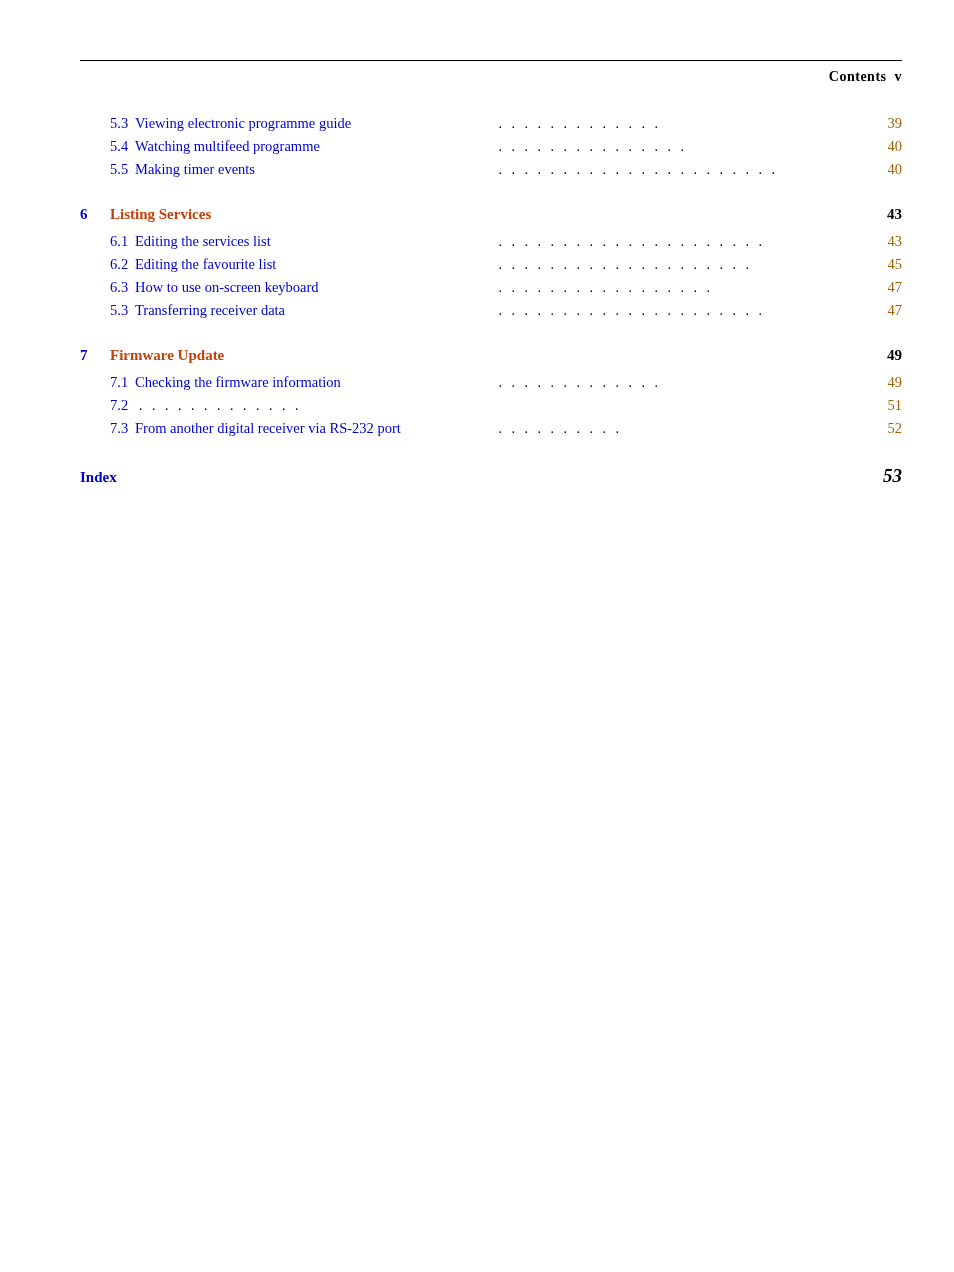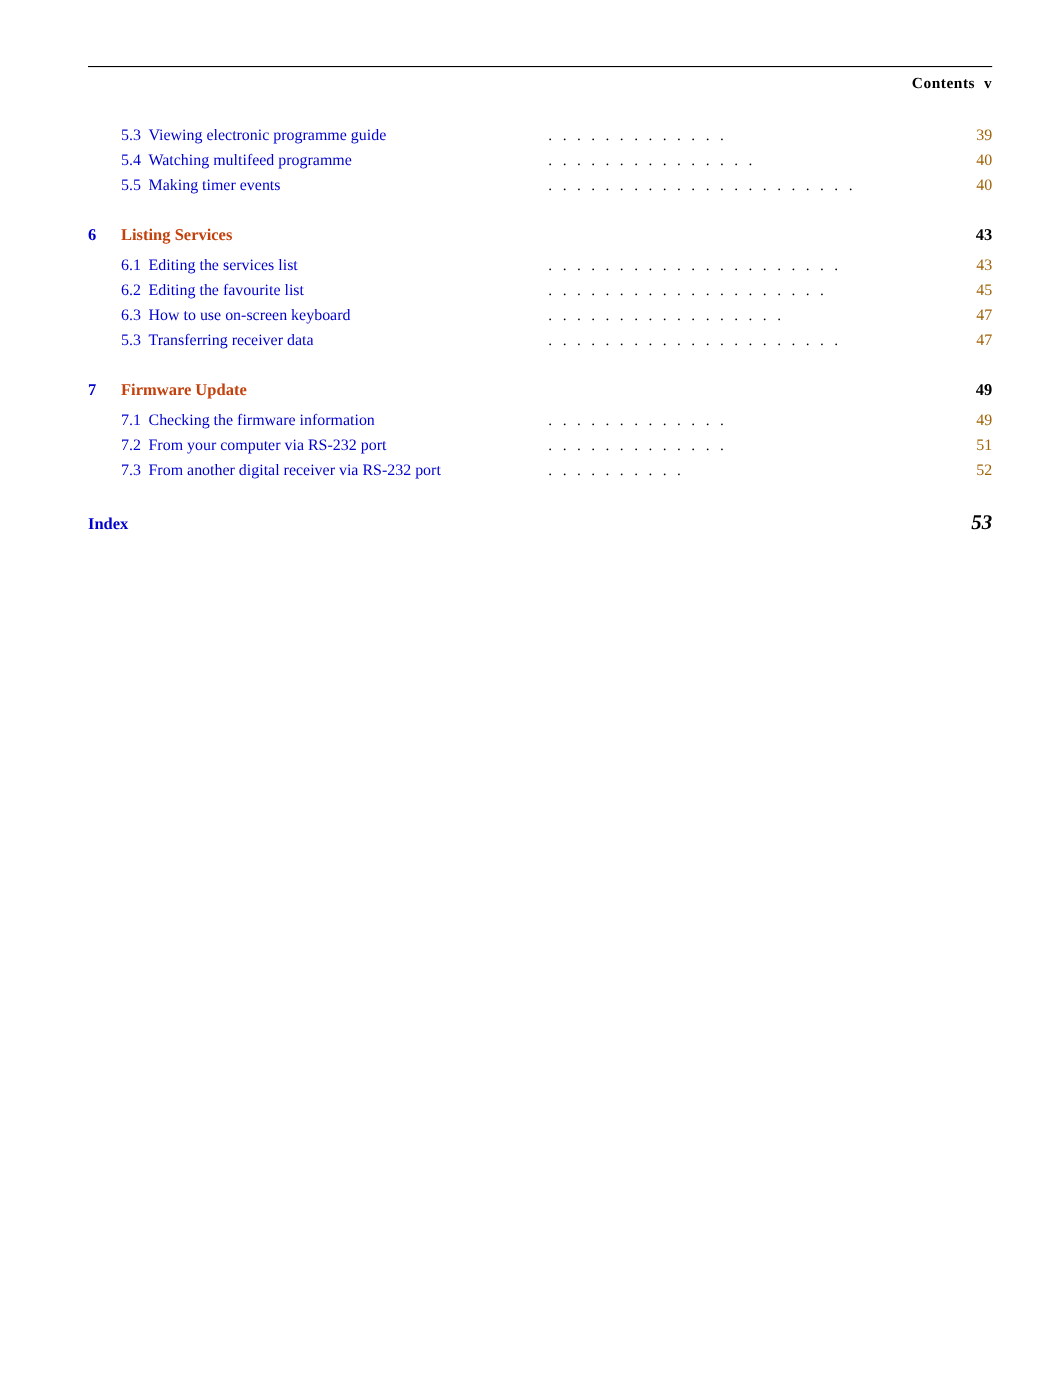--- a/index.html
+++ b/index.html
@@ -209,21 +209,20 @@
       <span class="chapter-page">49</span>
     </div>
     <div class="toc-entry">
       <span class="section-num">7.1</span>
       <span class="section-title">Checking the firmware information</span>
       <span class="dots">. . . . . . . . . . . . .</span>
       <span class="section-page">49</span>
     </div>
     <div class="toc-entry">
       <span class="section-num">7.2</span>
-      <span class="section-title">From your computer via RS-232 port</span>
       <span class="dots">. . . . . . . . . . . . .</span>
       <span class="section-page">51</span>
     </div>
     <div class="toc-entry">
       <span class="section-num">7.3</span>
       <span class="section-title">From another digital receiver via RS-232 port</span>
       <span class="dots">. . . . . . . . . .</span>
       <span class="section-page">52</span>
     </div>
   </div>

